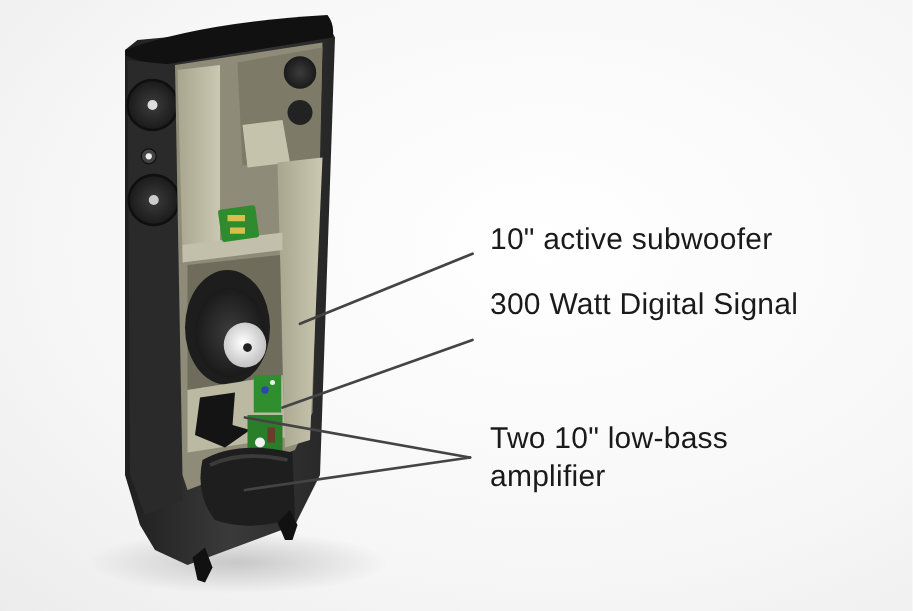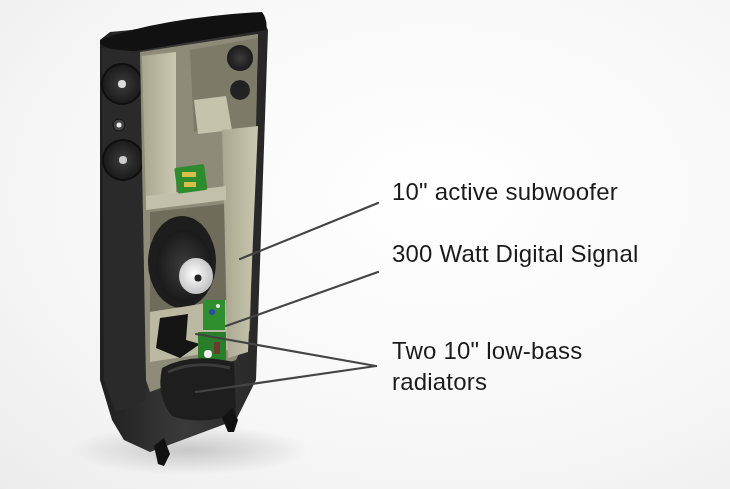--- a/index.html
+++ b/index.html
@@ -117,21 +117,21 @@
       <line x1="226" y1="326" x2="378" y2="272"></line>
       <line x1="196" y1="334" x2="376" y2="366"></line>
       <line x1="196" y1="392" x2="376" y2="366"></line>
     </g>
   </svg>
 
   <div class="label" style="left:392px; top:176px;">
     <div>10" active subwoofer</div>
   </div>
 
-  <div class="label" style="left:392px; top:238px;">
+  <div class="label" style="left:392px; top:228px;">
     <div>300 Watt Digital Signal</div>
   </div>
 
   <div class="label" style="left:392px; top:335px;">
     <div>Two 10" low-bass</div>
-    <div>radiators</div>
+    <div>amplifier</div>
   </div>
 </div>
 
 </body></html>

